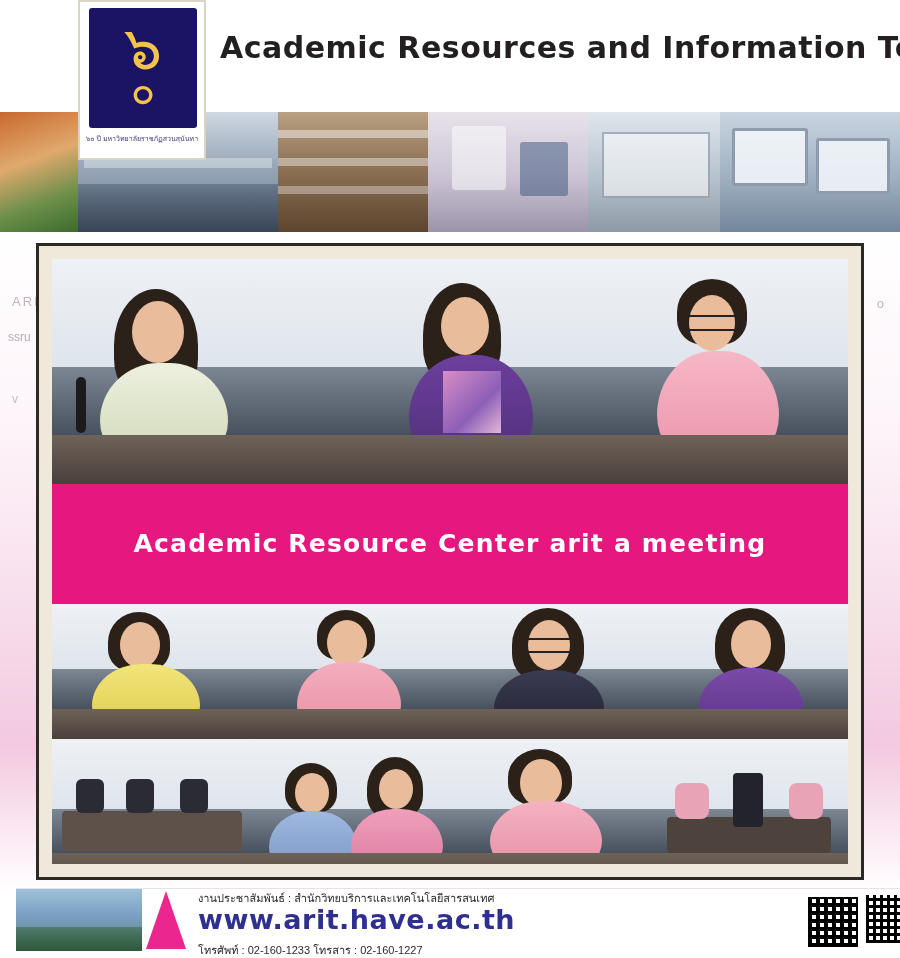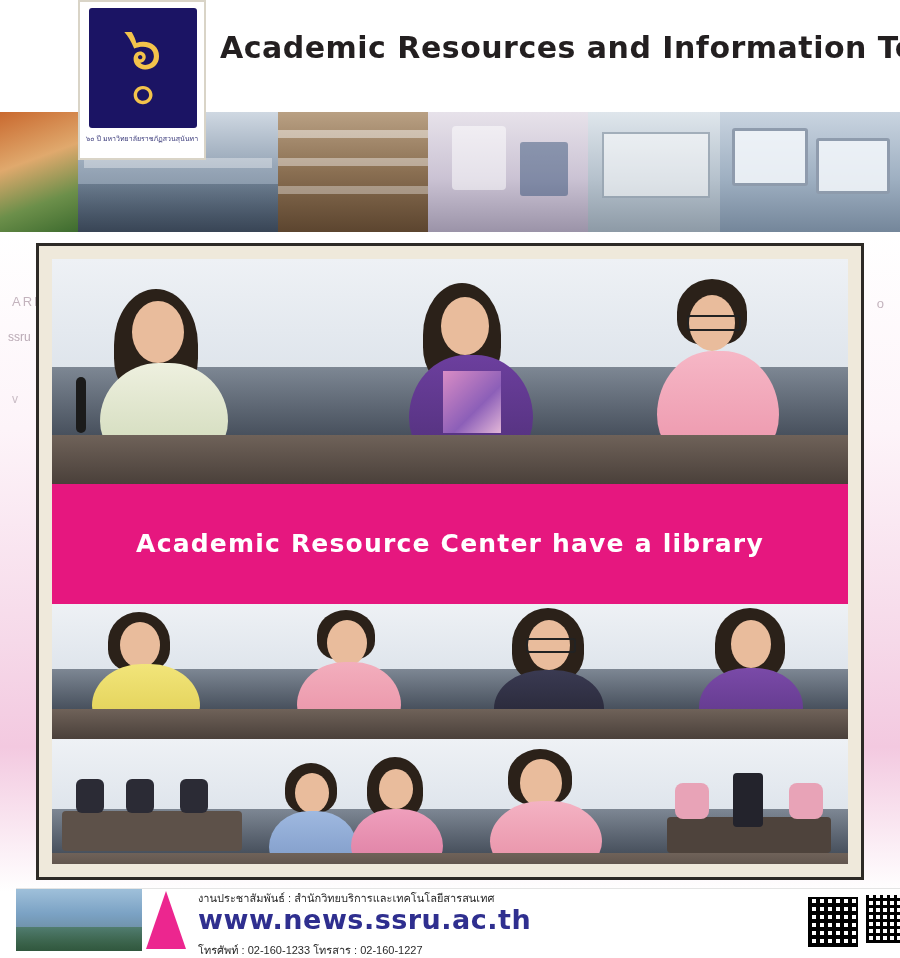--- a/index.html
+++ b/index.html
@@ -384,21 +384,21 @@
         </div>
         <div class="photo ph-room p3">
           <div class="hair" style="left:76px;top:20px;width:70px;height:66px;"></div>
           <div class="head" style="left:88px;top:36px;width:46px;height:56px;"></div>
           <div style="position:absolute;left:86px;top:56px;width:50px;height:12px;border:2px solid #222;border-radius:3px;"></div>
           <div class="person" style="left:56px;top:92px;width:122px;height:110px;background:linear-gradient(180deg,#f6b7c6,#ec95ab);"></div>
         </div>
       </div>
 
       <div class="banner">
-        <div class="banner-line">Academic Resource Center have a library</div>
+        <div class="banner-line">Academic Resource Center arit a meeting</div>
       </div>
 
       <div class="row-mid">
         <div class="photo ph-room m1">
           <div class="hair" style="left:56px;top:8px;width:62px;height:60px;"></div>
           <div class="head" style="left:68px;top:18px;width:40px;height:46px;"></div>
           <div class="person" style="left:40px;top:60px;width:108px;height:72px;background:linear-gradient(180deg,#f2e57a,#ddcb4e);"></div>
         </div>
         <div class="photo ph-room m2">
           <div class="hair" style="left:66px;top:6px;width:58px;height:50px;"></div>
@@ -447,20 +447,20 @@
       </div>
 
     </div>
   </div>
 
   <div class="footer">
     <div class="footer-photo"></div>
     <div class="footer-pink"></div>
     <div class="footer-text">
       <div class="footer-line1">งานประชาสัมพันธ์ : สำนักวิทยบริการและเทคโนโลยีสารสนเทศ</div>
-      <div class="footer-url">www.news.ssru.ac.th</div>
+      <div class="footer-url">www.arit.have.ac.th</div>
       <div class="footer-line3">โทรศัพท์ : 02-160-1233   โทรสาร : 02-160-1227</div>
     </div>
     <div class="qr"></div>
     <div class="qr-2"></div>
   </div>
 
 </div>
 
 </body></html>

